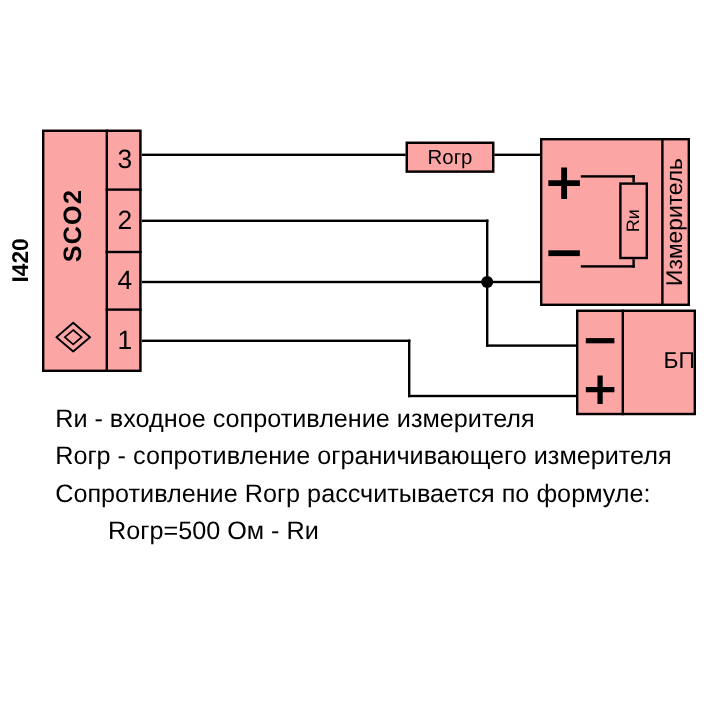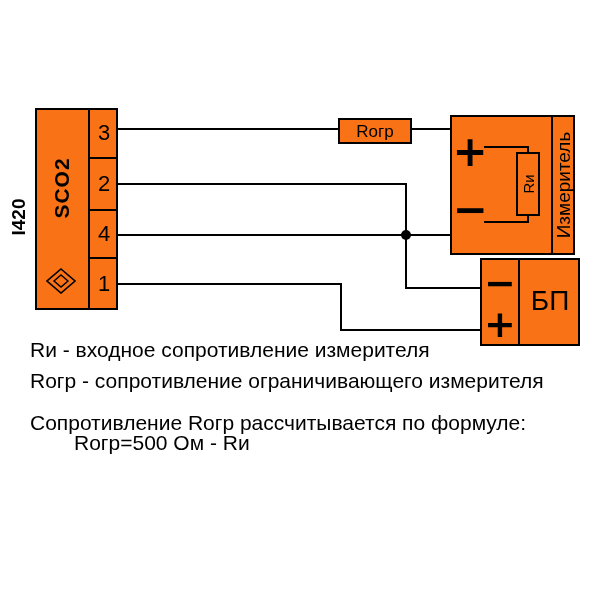--- a/index.html
+++ b/index.html
@@ -4,35 +4,35 @@
 <style>
   * { margin:0; padding:0; box-sizing:border-box; }
   html,body { background:#fff; }
   body {
     width:600px; height:600px;
     font-family:"Liberation Sans", sans-serif;
     color:#000;
   }
   .canvas { position:relative; width:600px; height:600px; background:#fff; overflow:hidden; }
   .wire { position:absolute; background:#000; }
-  .box  { position:absolute; border:2px solid #000; background:#f97316; }
+  .box  { position:absolute; border:2px solid #000; background:#fca5a5; }
   .line { position:absolute; background:#000; }
   .ctext { position:absolute; transform:translate(-50%,-50%); white-space:nowrap; line-height:1; }
   .vtext { position:absolute; transform:translate(-50%,-50%) rotate(-90deg); white-space:nowrap; line-height:1; }
   .dot { position:absolute; width:10px; height:10px; border-radius:50%; background:#000; }
   .terminal { font-size:22px; }
   .sensor-name { font-size:21px; font-weight:bold; letter-spacing:1px; }
   .sensor-model { font-size:19px; font-weight:bold; }
   .rogr-label { font-size:17px; }
   .meter-label { font-size:19px; }
   .ri-label { font-size:15px; }
   .sign { font-size:42px; font-weight:bold; font-family:"DejaVu Sans", sans-serif; }
   .psu-sign { font-size:38px; font-weight:bold; font-family:"DejaVu Sans", sans-serif; }
-  .psu-label { font-size:28px; }
-  .note { position:absolute; left:30px; font-size:21px; white-space:nowrap; }
+  .psu-label { font-size:19px;margin-left:16px; }
+  .note { position:absolute; left:46px; font-size:21px; white-space:nowrap; }
 </style>
 </head>
 <body>
 
 <div class="canvas">
 
   <div class="wire" style="left:118px; top:128px; width:332px; height:2px;"></div>
   <div class="wire" style="left:118px; top:183px; width:289px; height:2px;"></div>
   <div class="wire" style="left:405px; top:183px; width:2px; height:106px;"></div>
   <div class="wire" style="left:118px; top:234px; width:332px; height:2px;"></div>
@@ -81,16 +81,16 @@
   <div class="vtext ri-label" style="left:528px; top:184px;">Rи</div>
 
   <div class="box" style="left:480px; top:258px; width:100px; height:88px;"></div>
   <div class="line" style="left:518px; top:258px; width:2px; height:88px;"></div>
   <div class="ctext psu-sign" style="left:500px; top:283px;">−</div>
   <div class="ctext psu-sign" style="left:500px; top:324px;">+</div>
   <div class="ctext psu-label" style="left:550px; top:301px;">БП</div>
 
   <div class="note" style="top:338px;">Rи - входное сопротивление измерителя</div>
   <div class="note" style="top:369px;">Rогр - сопротивление ограничивающего измерителя</div>
-  <div class="note" style="top:400px;margin-top:11px;">Сопротивление  Rогр рассчитывается по формуле:</div>
+  <div class="note" style="top:400px;">Сопротивление  Rогр рассчитывается по формуле:</div>
   <div class="note" style="top:431px;margin-left:44px;">Rогр=500 Ом - Rи</div>
 
 </div>
 
 </body></html>

